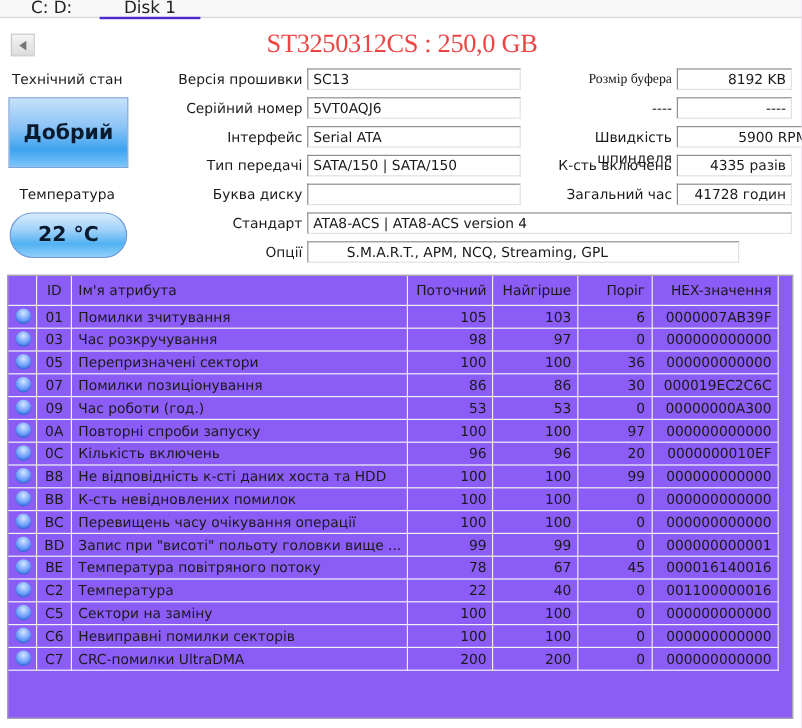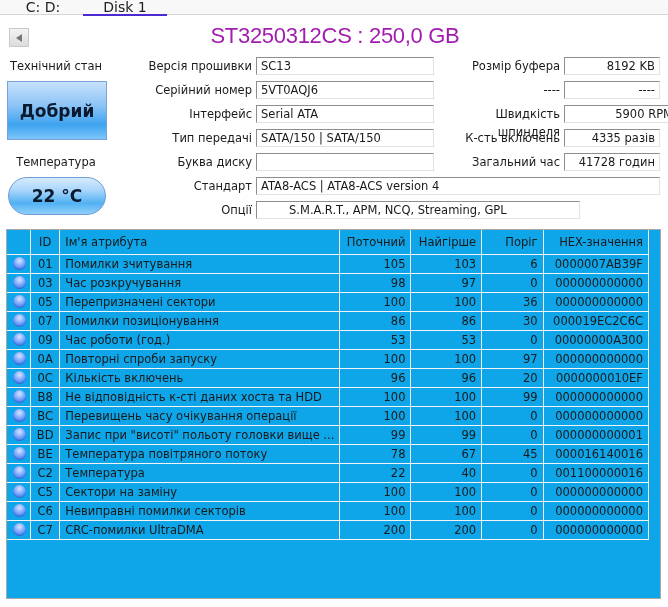--- a/index.html
+++ b/index.html
@@ -11,35 +11,35 @@
   .tab { position: absolute; top: 0; height: 15px; line-height: 14px; font-size: 14px; text-align: center; color: #222; cursor: pointer; }
   .tab.t0 { left: 18px; width: 50px; }
   .tab.t1 { left: 83px; width: 84px; }
   .tab.active::after { content: ""; position: absolute; left: 0; right: 0; bottom: -1px; height: 2px; background: #4b2bd1; }
 
   
   .back-btn { position: absolute; left: 9px; top: 28px; width: 20px; height: 19px; background: linear-gradient(#f4f4f4, #dcdcdc); border: 1px solid #c9c9c9; display: flex; align-items: center; justify-content: center; cursor: pointer; }
   .back-btn svg { width: 10px; height: 10px; }
 
   
-  .title { position: absolute; left: 170px; top: 23px; width: 330px; text-align: center; font-size: 22px; color: #a21caf; font-family: Liberation Sans, sans-serif; letter-spacing: -0.3px; }
+  .title { position: absolute; left: 170px; top: 23px; width: 330px; text-align: center; font-size: 22px; color: #ef4444; font-family: Liberation Serif, serif; letter-spacing: -0.3px; }
 
   
   .lbl-health { position: absolute; left: 0; top: 59px; width: 112px; text-align: center; font-size: 11.5px; }
   .health-box { position: absolute; left: 7px; top: 81px; width: 100px; height: 59px; border: 1px solid #7aa2d8; background: linear-gradient(#c6e1fb 0%, #8fc5f6 40%, #3ea3ef 75%, #7cc6fb 100%); display:flex; align-items:center; justify-content:center; font-weight: bold; font-size: 17px; color: #0a1a2e; }
   .lbl-temp { position: absolute; left: 0; top: 155px; width: 112px; text-align: center; font-size: 11.5px; }
   .temp-pill { position: absolute; left: 8px; top: 177px; width: 98px; height: 38px; border-radius: 19px; border: 1px solid #6f9bd6; background: linear-gradient(#d7ecfd 0%, #a7d4fa 35%, #52b1f3 70%, #8fd0fc 100%); display:flex; align-items:center; justify-content:center; font-weight: bold; font-size: 17px; color: #0a1a2e; }
 
   
   .flabel { position: absolute; text-align: right; font-size: 11.5px; color: #1a1a1a; height: 18px; line-height: 18px; }
   .fval { position: absolute; height: 18px; line-height: 17px; border-top: 1px solid #8e8e8e; border-left: 1px solid #8e8e8e; border-right: 1px solid #e2e2e2; border-bottom: 1px solid #e2e2e2; padding: 0 4px; font-size: 11.5px; background: #fff; white-space: nowrap; overflow: hidden; }
   .fval.right { text-align: right; }
 
   
-  .table-wrap { position: absolute; left: 6px; top: 229px; width: 655px; height: 370px; border: 1px solid #a9a9a9; background: #0ea5e9; }
+  .table-wrap { position: absolute; left: 6px; top: 229px; width: 655px; height: 370px; border: 1px solid #a9a9a9; background: #8b5cf6; }
   table { border-collapse: collapse; font-size: 11.5px; width: 642px; }
   th, td { height: 19px; padding: 0 5px; white-space: nowrap; border-right: 1px solid #ececec; border-bottom: 1px solid #f3f3f3; }
   th { font-weight: normal; height: 24px; text-align: left; color: #1a1a1a; }
   td.num, th.num { text-align: right; }
   td.id, th.id { text-align: center; }
   td.status { width: 26px; padding: 0 0 0 6px; border-right: 1px solid #ececec; }
   .dot { width: 13px; height: 13px; border-radius: 50%; background: radial-gradient(circle at 50% 30%, #d7e6ff 0%, #8fb6ff 35%, #4f86f2 70%, #3b6fe0 100%); box-shadow: inset 0 -1px 1px rgba(40,80,180,0.5); }
 </style>
 </head>
 <body>
@@ -70,40 +70,40 @@
 
 <div class="flabel" style="left:130px; top:105px; width:122px;">Інтерфейс</div>
 <div class="fval" style="left:256px; top:105px; width:178px;">Serial ATA</div>
 
 <div class="flabel" style="left:130px; top:129px; width:122px;">Тип передачі</div>
 <div class="fval" style="left:256px; top:129px; width:178px;">SATA/150 | SATA/150</div>
 
 <div class="flabel" style="left:130px; top:153px; width:122px;">Буква диску</div>
 <div class="fval" style="left:256px; top:153px; width:178px;"></div>
 
-<div class="flabel" style="left:430px; top:57px; width:130px;">Розмір буфера</div>
+<div class="flabel" style="left:430px; top:57px; width:130px;font-family:Liberation Serif, serif;">Розмір буфера</div>
 <div class="fval right" style="left:564px; top:57px; width:96px;">8192 KB</div>
 
 <div class="flabel" style="left:430px; top:81px; width:130px;">----</div>
 <div class="fval right" style="left:564px; top:81px; width:96px;">----</div>
 
 <div class="flabel" style="left:430px; top:105px; width:130px;">Швидкість шпинделя</div>
 <div class="fval right" style="left:564px; top:105px; width:114px;">5900 RPM</div>
 
 <div class="flabel" style="left:430px; top:129px; width:130px;">К-сть включень</div>
 <div class="fval right" style="left:564px; top:129px; width:96px;">4335 разів</div>
 
 <div class="flabel" style="left:430px; top:153px; width:130px;">Загальний час</div>
 <div class="fval right" style="left:564px; top:153px; width:96px;">41728 годин</div>
 
 <div class="flabel" style="left:130px; top:177px; width:122px;">Стандарт</div>
 <div class="fval" style="left:256px; top:177px; width:404px;">ATA8-ACS | ATA8-ACS version 4</div>
 
 <div class="flabel" style="left:130px; top:201px; width:122px;">Опції</div>
-<div class="fval" style="left:256px; top:201px; width:324px;padding-left:32px;">S.M.A.R.T., APM, NCQ, Streaming, GPL</div>
+<div class="fval" style="left:256px; top:201px; width:360px;padding-left:32px;">S.M.A.R.T., APM, NCQ, Streaming, GPL</div>
 
 <div class="table-wrap">
   <table>
     <thead>
       <tr>
         <th style="width:26px;"></th>
         <th class="id" style="width:30px;">ID</th>
         <th style="width:260px;">Ім'я атрибута</th>
         <th class="num" style="width:72px;">Поточний</th>
         <th class="num" style="width:72px;">Найгірше</th>
@@ -197,20 +197,31 @@
           <td>Не відповідність к-сті даних хоста та HDD</td>
           <td class="num">100</td>
           <td class="num">100</td>
           <td class="num">99</td>
           <td class="num">000000000000</td>
         </tr>
         <tr>
           <td class="status">
             <div class="dot"></div>
           </td>
+          <td class="id">BB</td>
+          <td>К-сть невідновлених помилок</td>
+          <td class="num">100</td>
+          <td class="num">100</td>
+          <td class="num">0</td>
+          <td class="num">000000000000</td>
+        </tr>
+        <tr>
+          <td class="status">
+            <div class="dot"></div>
+          </td>
           <td class="id">BC</td>
           <td>Перевищень часу очікування операції</td>
           <td class="num">100</td>
           <td class="num">100</td>
           <td class="num">0</td>
           <td class="num">000000000000</td>
         </tr>
         <tr>
           <td class="status">
             <div class="dot"></div>

